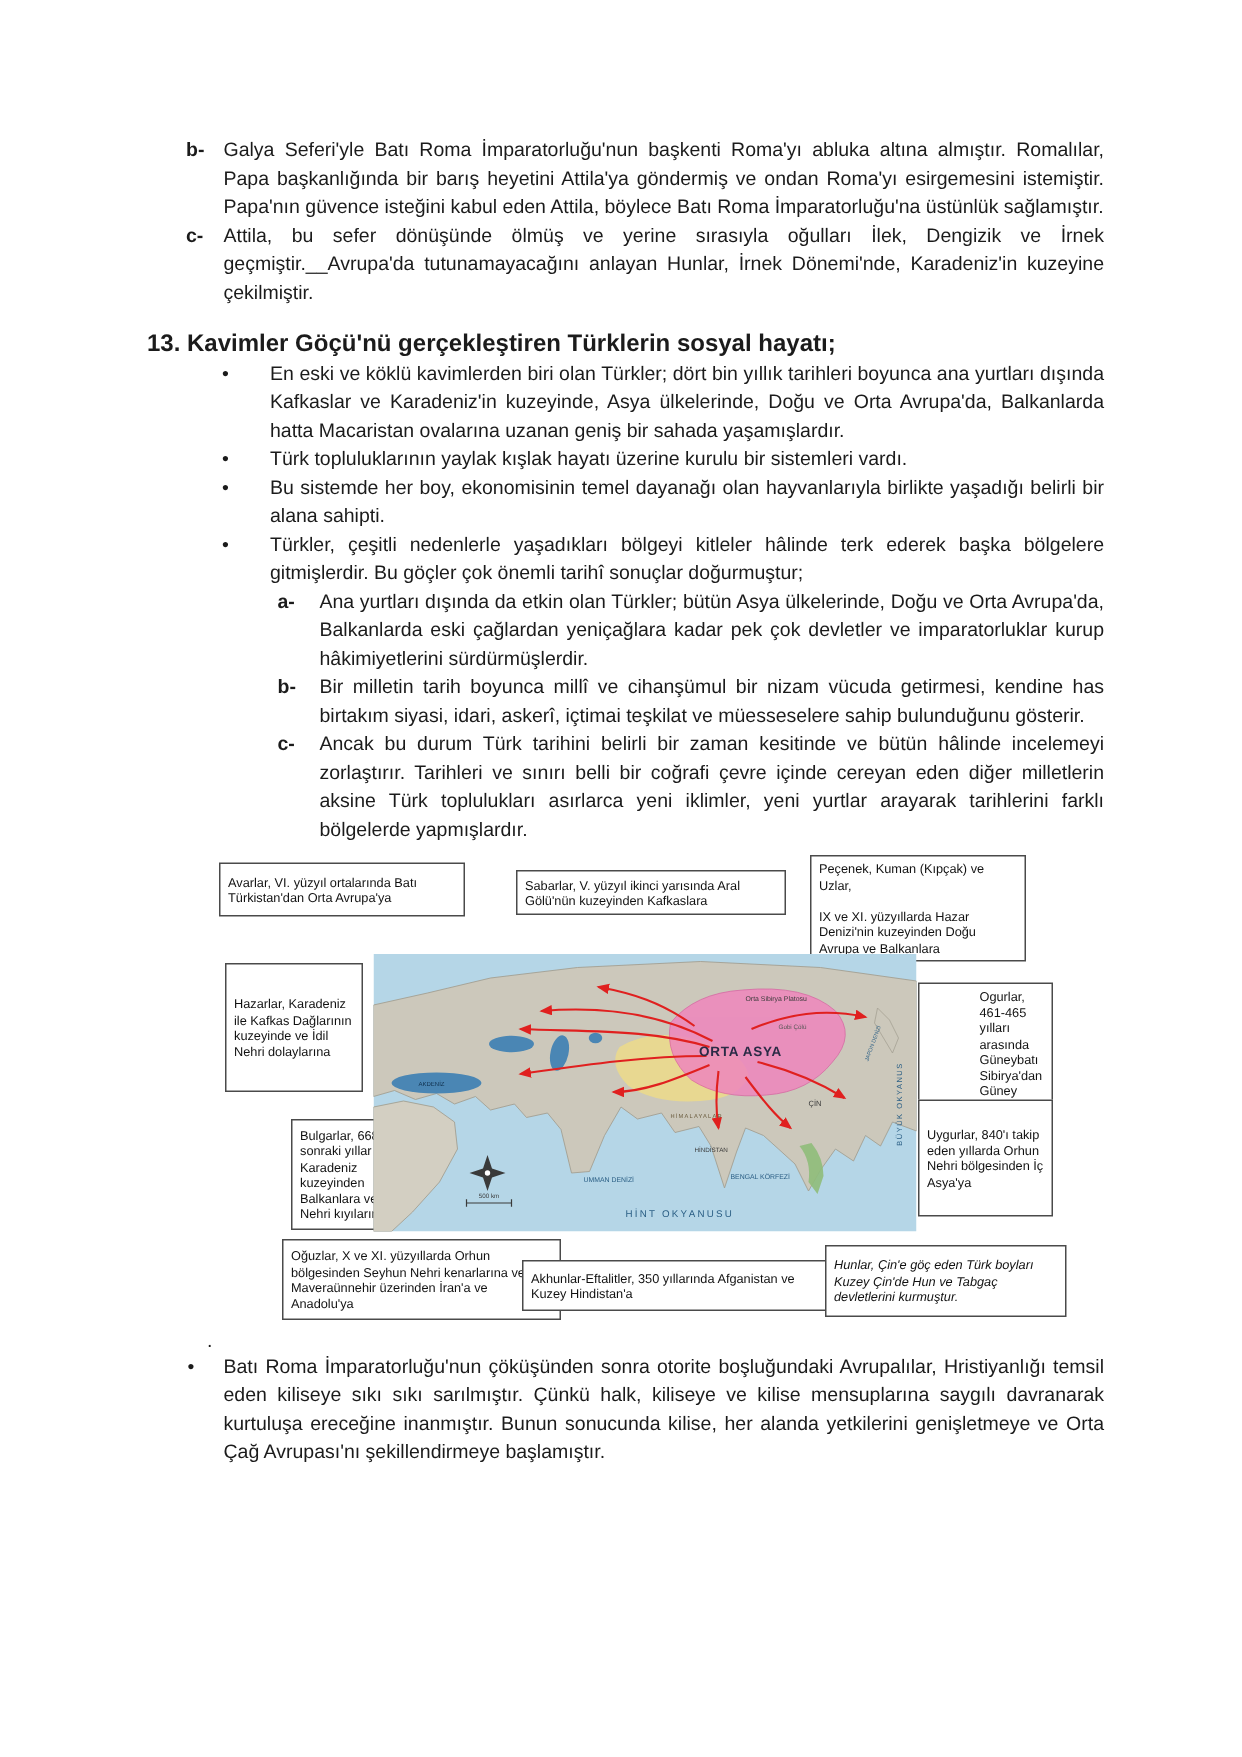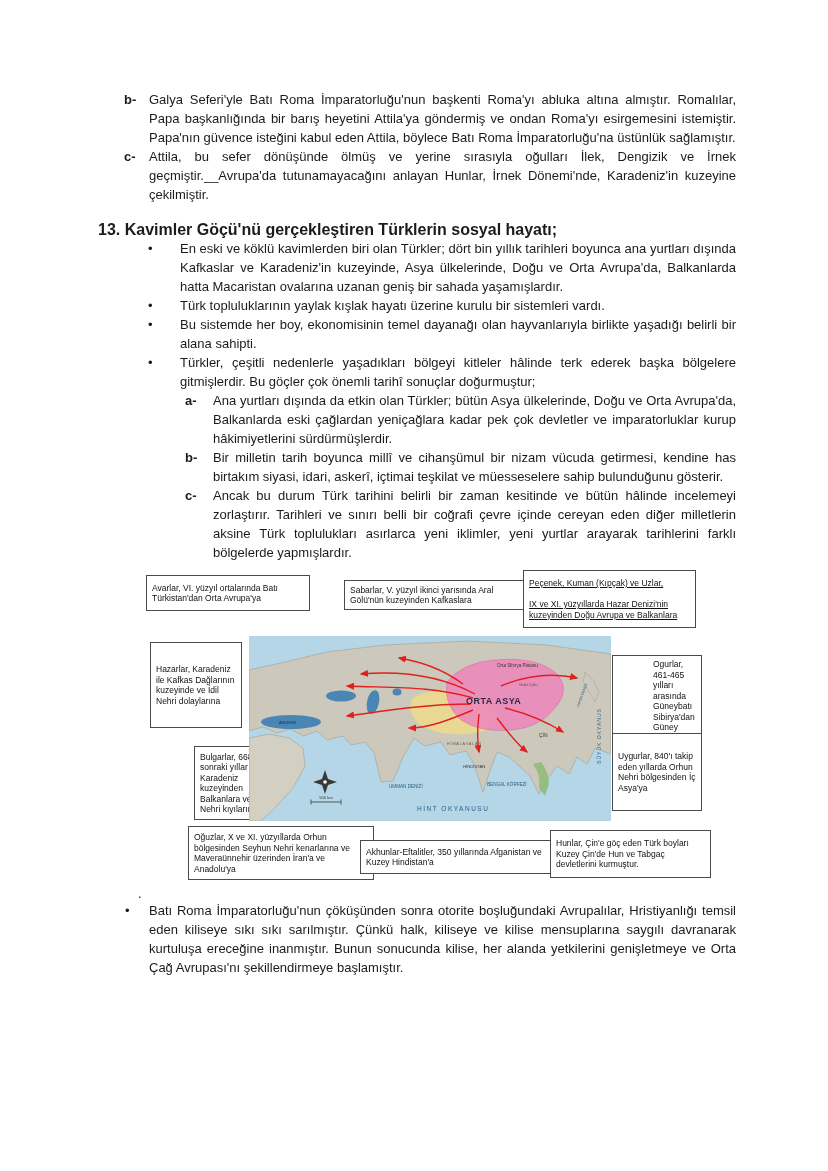--- a/index.html
+++ b/index.html
@@ -41,28 +41,28 @@
     font-size:8.5px; line-height:10.5px; color:#111;
   }
   .mbox {
     position:absolute; border:1px solid #4a4a4a; background:#fff;
     display:flex; align-items:center; justify-content:center; padding:3px 5px;
   }
   .mbox-text { width:100%; text-align:left; white-space:pre-line; }
 
   .box-avarlar   { left:2px;   top:5px;   width:164px; min-height:36px; }
   .box-sabarlar  { left:200px; top:10px;  width:180px; min-height:30px; }
-  .box-pecenek   { left:379px; top:0;     width:173px; min-height:58px;text-decoration:underline; }
+  .box-pecenek   { left:396px; top:0;     width:144px; min-height:58px; }
   .box-hazarlar  { left:6px;   top:72px;  width:92px;  min-height:86px; }
   .box-bulgarlar { left:6px;   top:176px; width:92px;  min-height:74px;margin-left:44px; }
   .box-ogurlar   { left:468px; top:85px;  width:90px;  min-height:64px;padding-left:40px; }
   .box-uygurlar  { left:468px; top:163px; width:90px;  min-height:78px; }
   .box-oguzlar   { left:0;     top:256px; width:186px; min-height:54px;margin-left:44px; }
-  .box-akhunlar  { left:216px; top:270px; width:213px; min-height:34px; }
-  .box-hunlar    { left:406px; top:260px; width:161px; min-height:48px; }
+  .box-akhunlar  { left:204px; top:270px; width:213px; min-height:34px; }
+  .box-hunlar    { left:406px; top:260px; width:161px; min-height:48px;font-style:italic; }
 
   .map-svg { position:absolute; left:105px; top:66px; width:362px; height:185px; }
 
   .stray { margin-left:40px; font-size:13px; line-height:15px; }
   .h14 { margin-top:2px; }
 </style>
 </head>
 <body>
 
 <div class="page">

